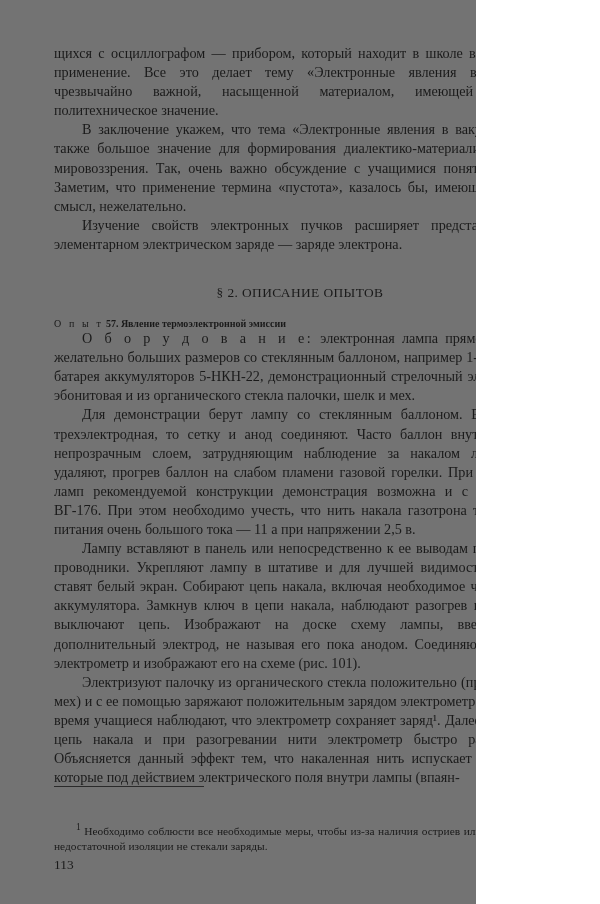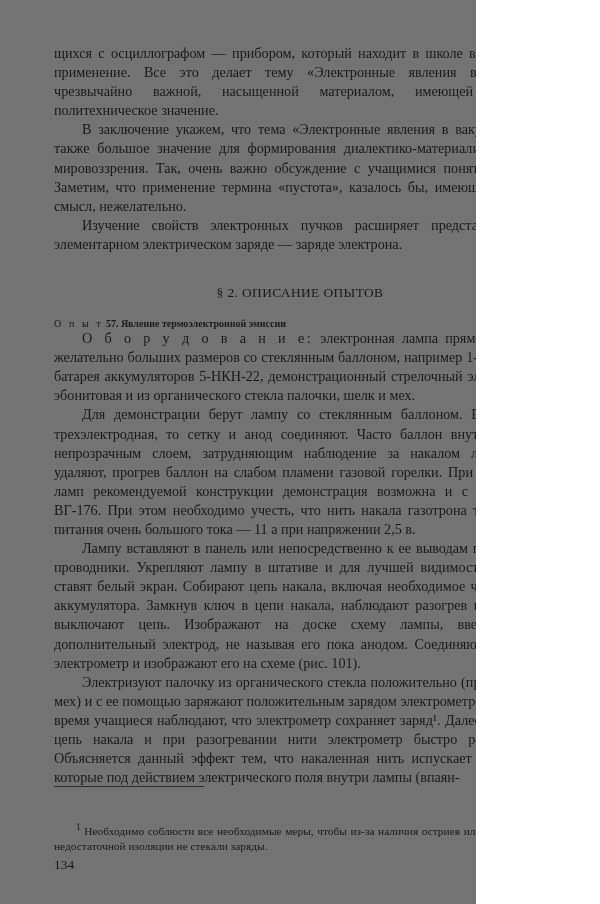--- a/index.html
+++ b/index.html
@@ -120,15 +120,15 @@
 
   </div>
 
   <div class="footnote-rule"></div>
 
   <div class="footnote">
     <sup>1</sup>
     <span>Необходимо соблюсти все необходимые меры, чтобы из-за наличия остриев или просто из-за недостаточной изоляции не стекали заряды.</span>
   </div>
 
-  <div class="page-number">134</div>
+  <div class="page-number">113</div>
 
 </div>
 
 </body></html>

